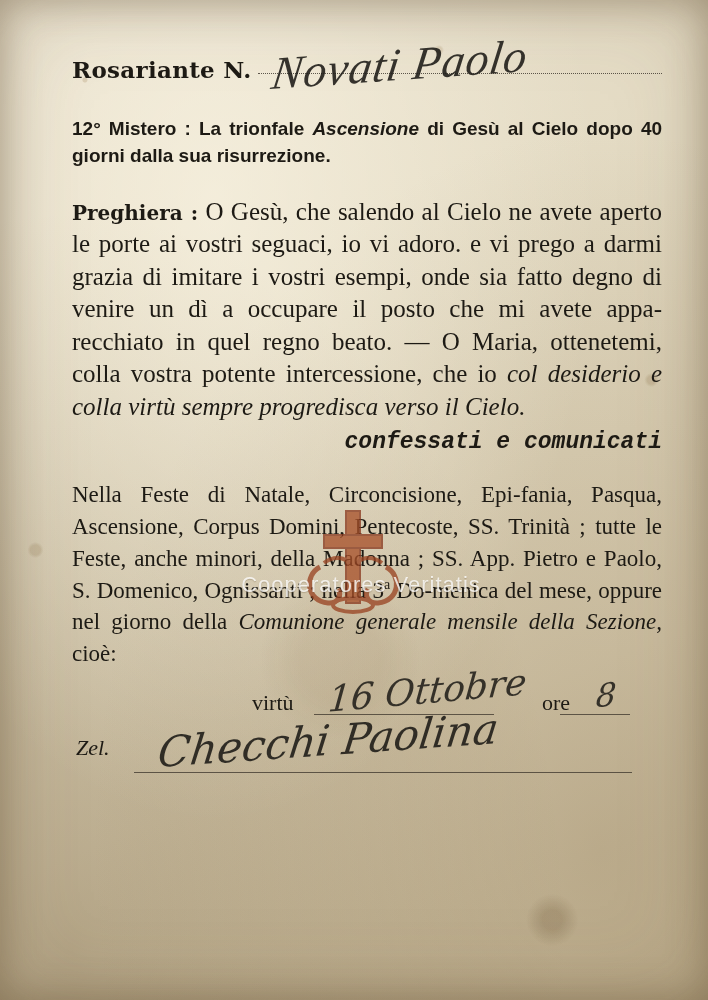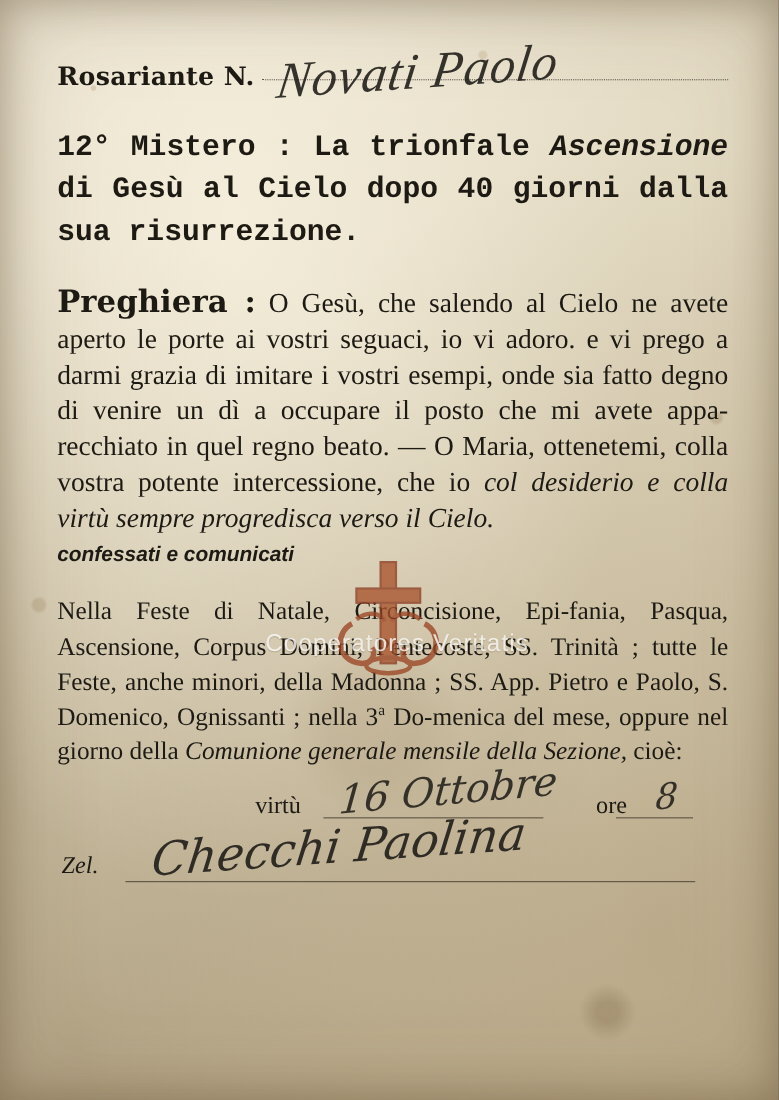--- a/index.html
+++ b/index.html
@@ -43,21 +43,21 @@
     inset: 0;
     pointer-events: none;
     box-shadow:
       inset 0 0 38px rgba(90,70,40,0.40),
       inset 0 0 90px rgba(90,70,40,0.22);
   }
 
   .content {
     position: relative;
     z-index: 3;
-    padding: 56px 46px 10px 52px;
+    padding: 56px 46px 10px 72px;
   }
 
   
   .rosariante-line {
     display: flex;
     align-items: baseline;
     gap: 6px;
     position: relative;
     height: 54px;
   }
@@ -88,23 +88,23 @@
     font-family: "Liberation Serif", serif;
     transform: rotate(-4deg) skewX(-12deg);
     letter-spacing: 1px;
     opacity: 0.88;
     white-space: nowrap;
   }
 
   
   .mistero {
     margin-top: 6px;
-    font-family: Liberation Mono, monospace;
-    font-weight: bold;
-    font-size: 27px;
+    font-family: Liberation Sans, sans-serif;
+    font-weight: bold;
+    font-size: 19px;
     line-height: 1.42;
     text-align: justify;
     text-align-last: left;
   }
   .mistero .num { white-space: nowrap; }
   .mistero .ital {
     font-style: italic;
   }
 
   
@@ -112,21 +112,21 @@
     margin-top: 26px;
     font-size: 25px;
     line-height: 1.30;
     text-align: justify;
     text-align-last: left;
     font-family: "Liberation Serif", serif;
   }
   .preghiera .lead {
     font-family: "DejaVu Serif", serif;
     font-weight: bold;
-    font-size: 28px;
+    font-size: 20px;
   }
   .preghiera .ital { font-style: italic; }
 
   
   .watermark {
     position: absolute;
     left: 14px;
     right: 0;
     top: 572px;
     text-align: center;
@@ -154,25 +154,25 @@
     margin-top: 92px;
     text-align: center;
     font-family: "DejaVu Serif", serif;
     font-weight: bold;
     font-style: italic;
     font-size: 26px;
     letter-spacing: 0.2px;
   }
   .confessati {
     margin-top: 6px;
-    text-align: left;
-    font-family: Liberation Sans, sans-serif;
-    font-style: italic;
-    font-weight: bold;
-    font-size: 19px;
+    text-align: right;
+    font-family: Liberation Mono, monospace;
+    font-style: italic;
+    font-weight: bold;
+    font-size: 23px;
   }
 
   
   .feste {
     margin-top: 24px;
     font-size: 23px;
     line-height: 1.38;
     text-align: justify;
     text-align-last: left;
     font-family: "Liberation Serif", serif;
@@ -228,21 +228,21 @@
 
   .zel-line {
     position: relative;
     margin-top: 6px;
     height: 54px;
     font-size: 22px;
   }
   .zel-label {
     position: absolute;
     left: 4px;
-    top: 15px;
+    top: 5px;
     font-style: italic;
     font-family: "Liberation Serif", serif;
   }
   .zel-rule {
     position: absolute;
     left: 62px;
     right: 30px;
     top: 42px;
     border-bottom: 1.4px solid #3a332a;
     opacity: 0.75;

